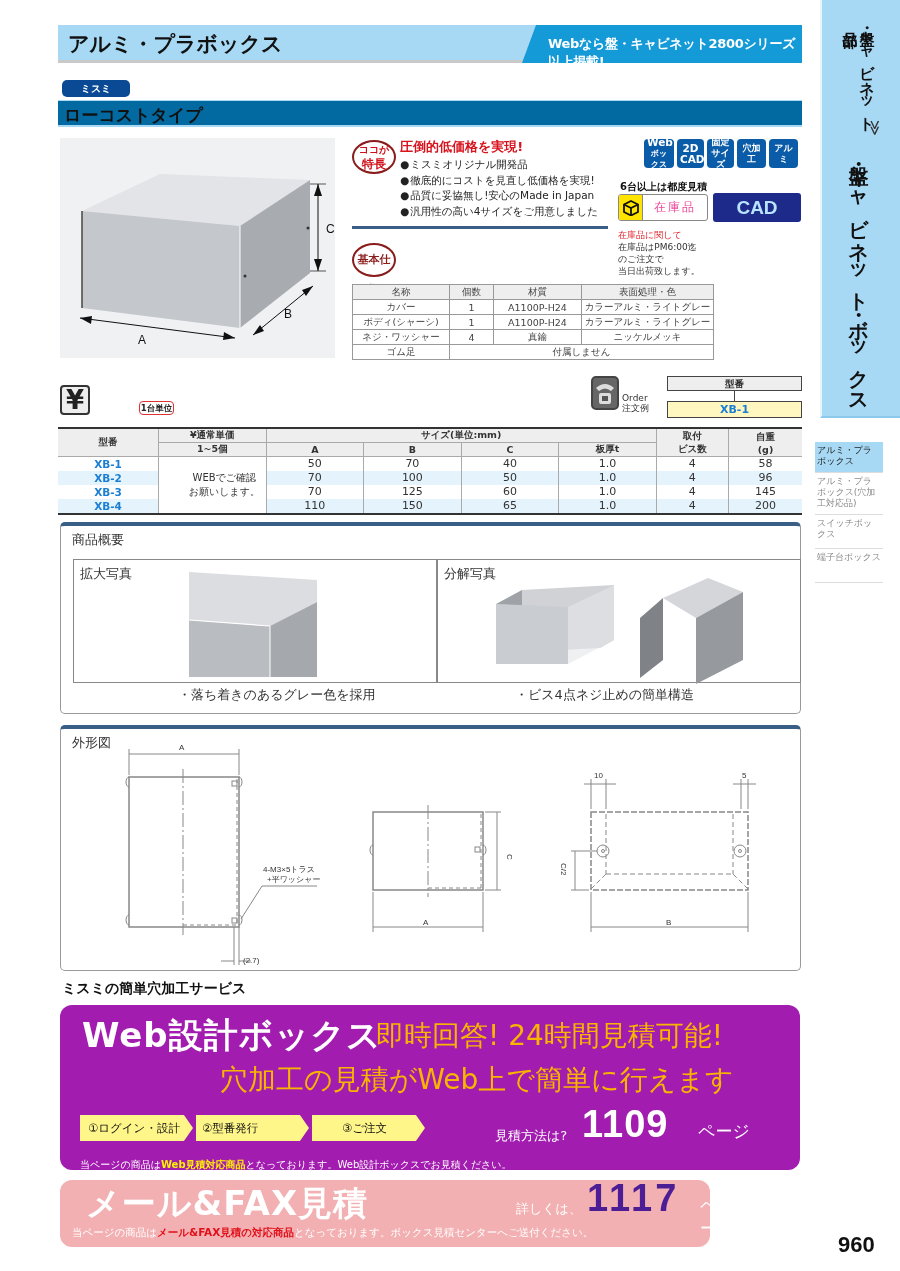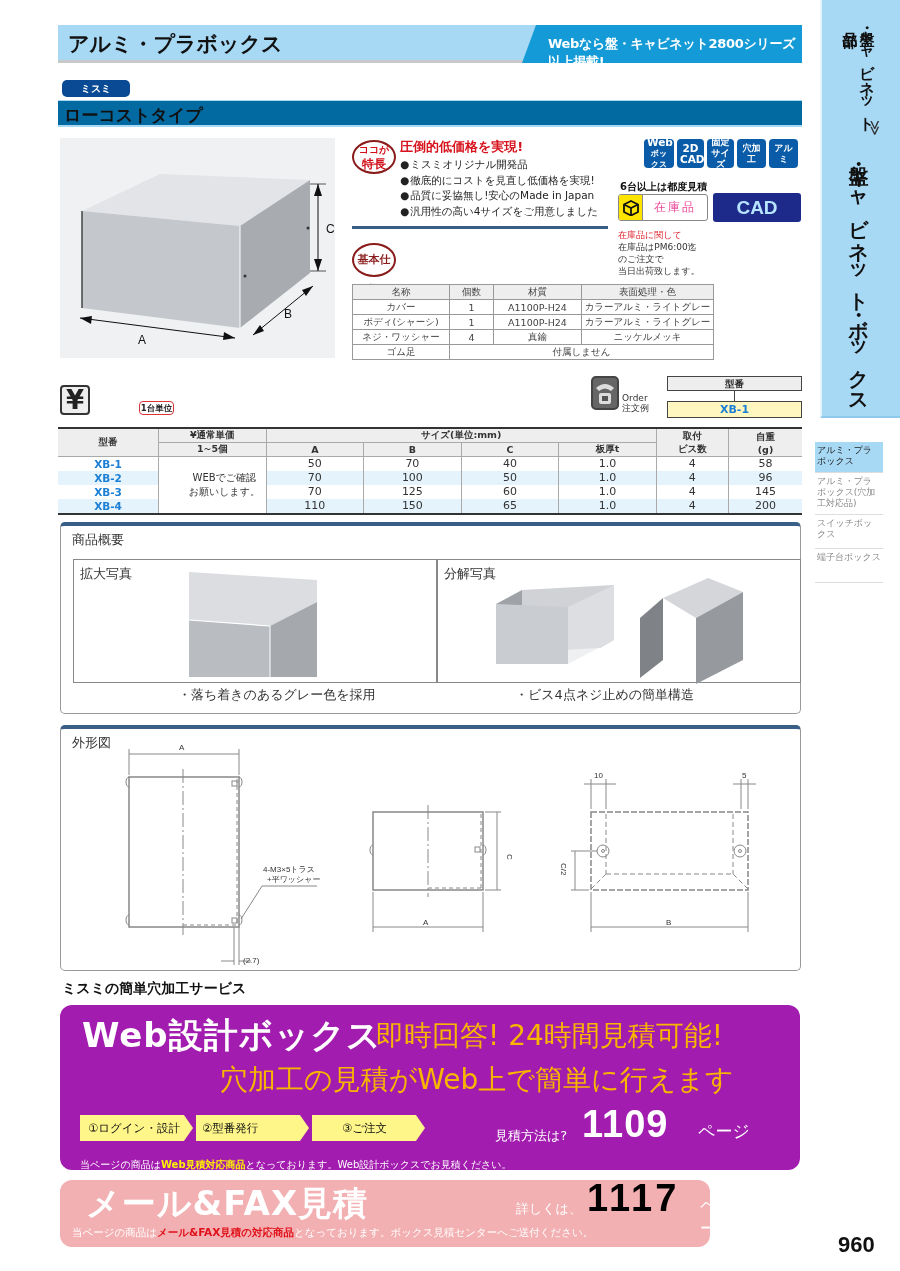--- a/index.html
+++ b/index.html
@@ -104,21 +104,21 @@
   .svc-ref-label { position: absolute; left: 435px; top: 122px; font-size: 13px; color: #fff; }
   .svc-ref-num { position: absolute; left: 522px; top: 98px; font-size: 38px; font-weight: bold; color: #fff; font-family: "Liberation Sans", sans-serif; letter-spacing: 1px; }
   .svc-ref-page { position: absolute; left: 638px; top: 115px; font-size: 17px; color: #fff; }
   .svc-note { position: absolute; left: 20px; top: 153px; font-size: 10px; color: #fff; }
   .svc-note .hl { color: #fff200; font-weight: bold; }
 
   
   .fax-box { position: absolute; left: 60px; top: 1180px; width: 650px; height: 67px; background: #f3b0b2; border-radius: 12px; }
   .fax-name { position: absolute; left: 26px; top: 1px; font-size: 34px; font-weight: bold; color: #fff; letter-spacing: 1px; }
   .fax-ref-label { position: absolute; left: 456px; top: 20px; font-size: 13px; color: #fff; }
-  .fax-ref-num { position: absolute; left: 527px; top: -3px; font-size: 38px; font-weight: bold; color: #000000; font-family: "Liberation Sans", sans-serif; letter-spacing: 3px; }
+  .fax-ref-num { position: absolute; left: 527px; top: -3px; font-size: 38px; font-weight: bold; color: #4c1d95; font-family: "Liberation Sans", sans-serif; letter-spacing: 3px; }
   .fax-ref-page { position: absolute; left: 640px; top: 14px; font-size: 17px; color: #fff; }
   .fax-note { position: absolute; left: 12px; top: 46px; font-size: 10.5px; color: #fff; }
   .fax-note .hl { color: #e0101a; font-weight: bold; }
 
   svg { display: block; }
 </style>
 </head>
 <body>
 
 <div class="side-tab">

